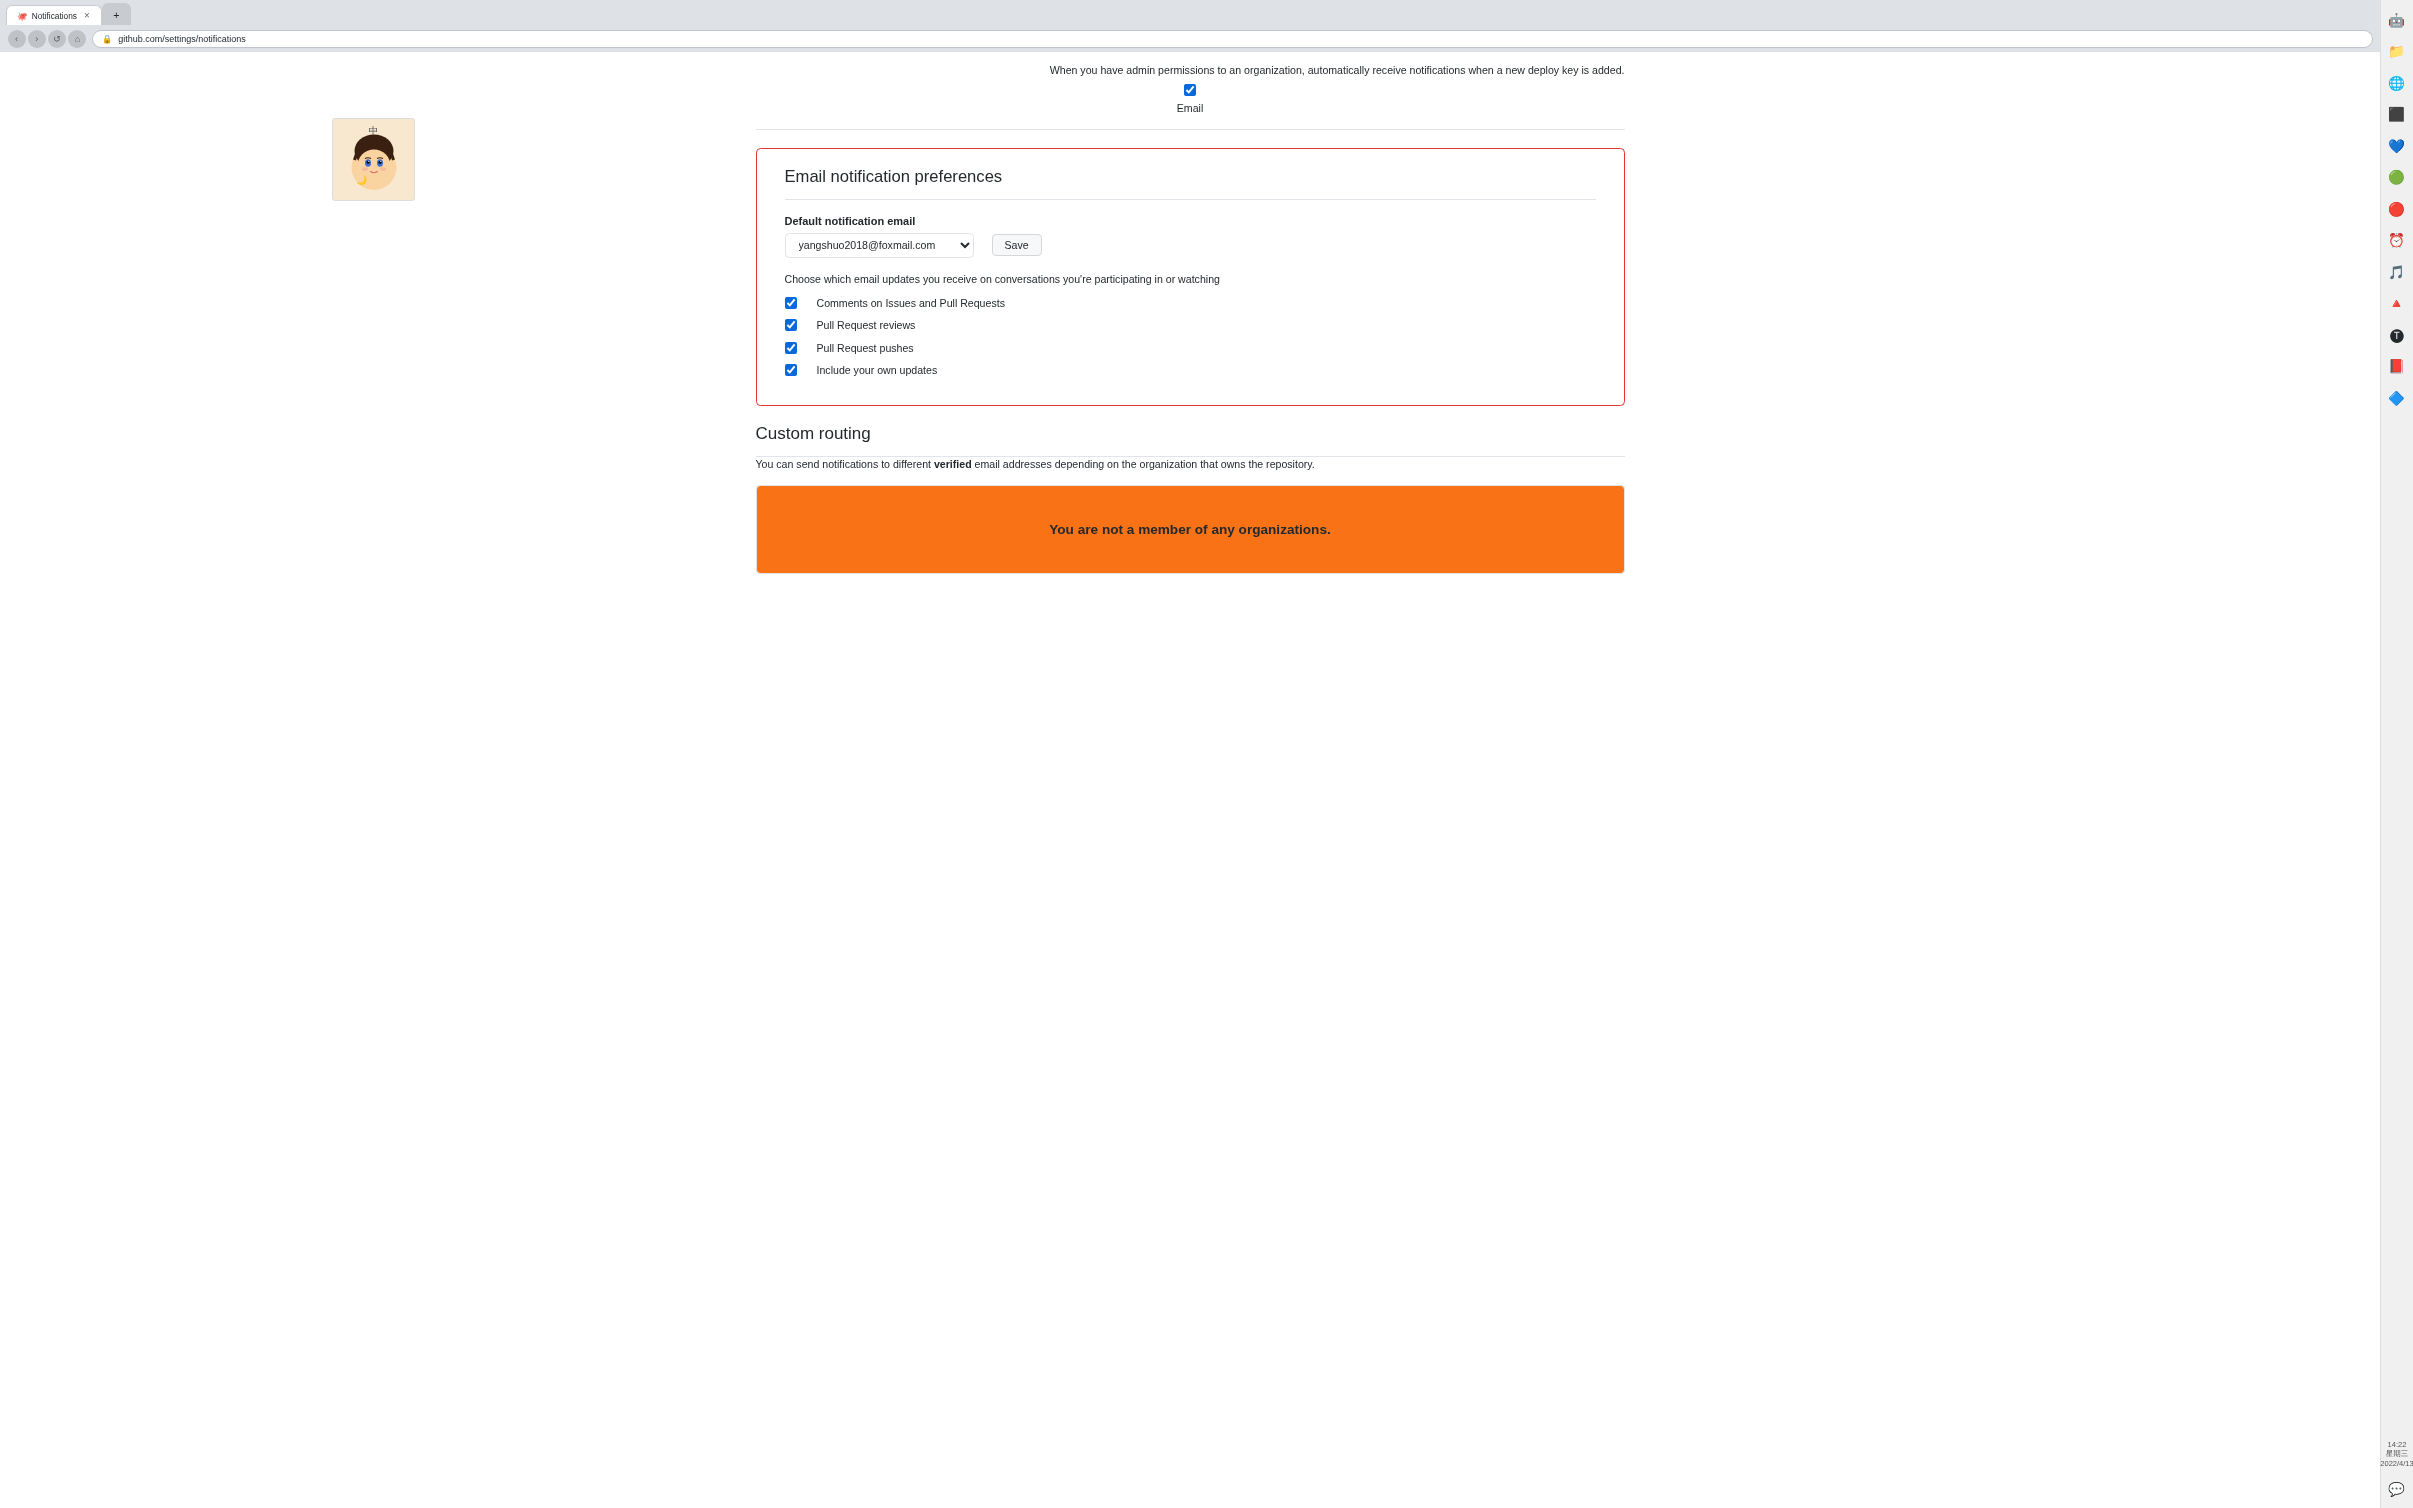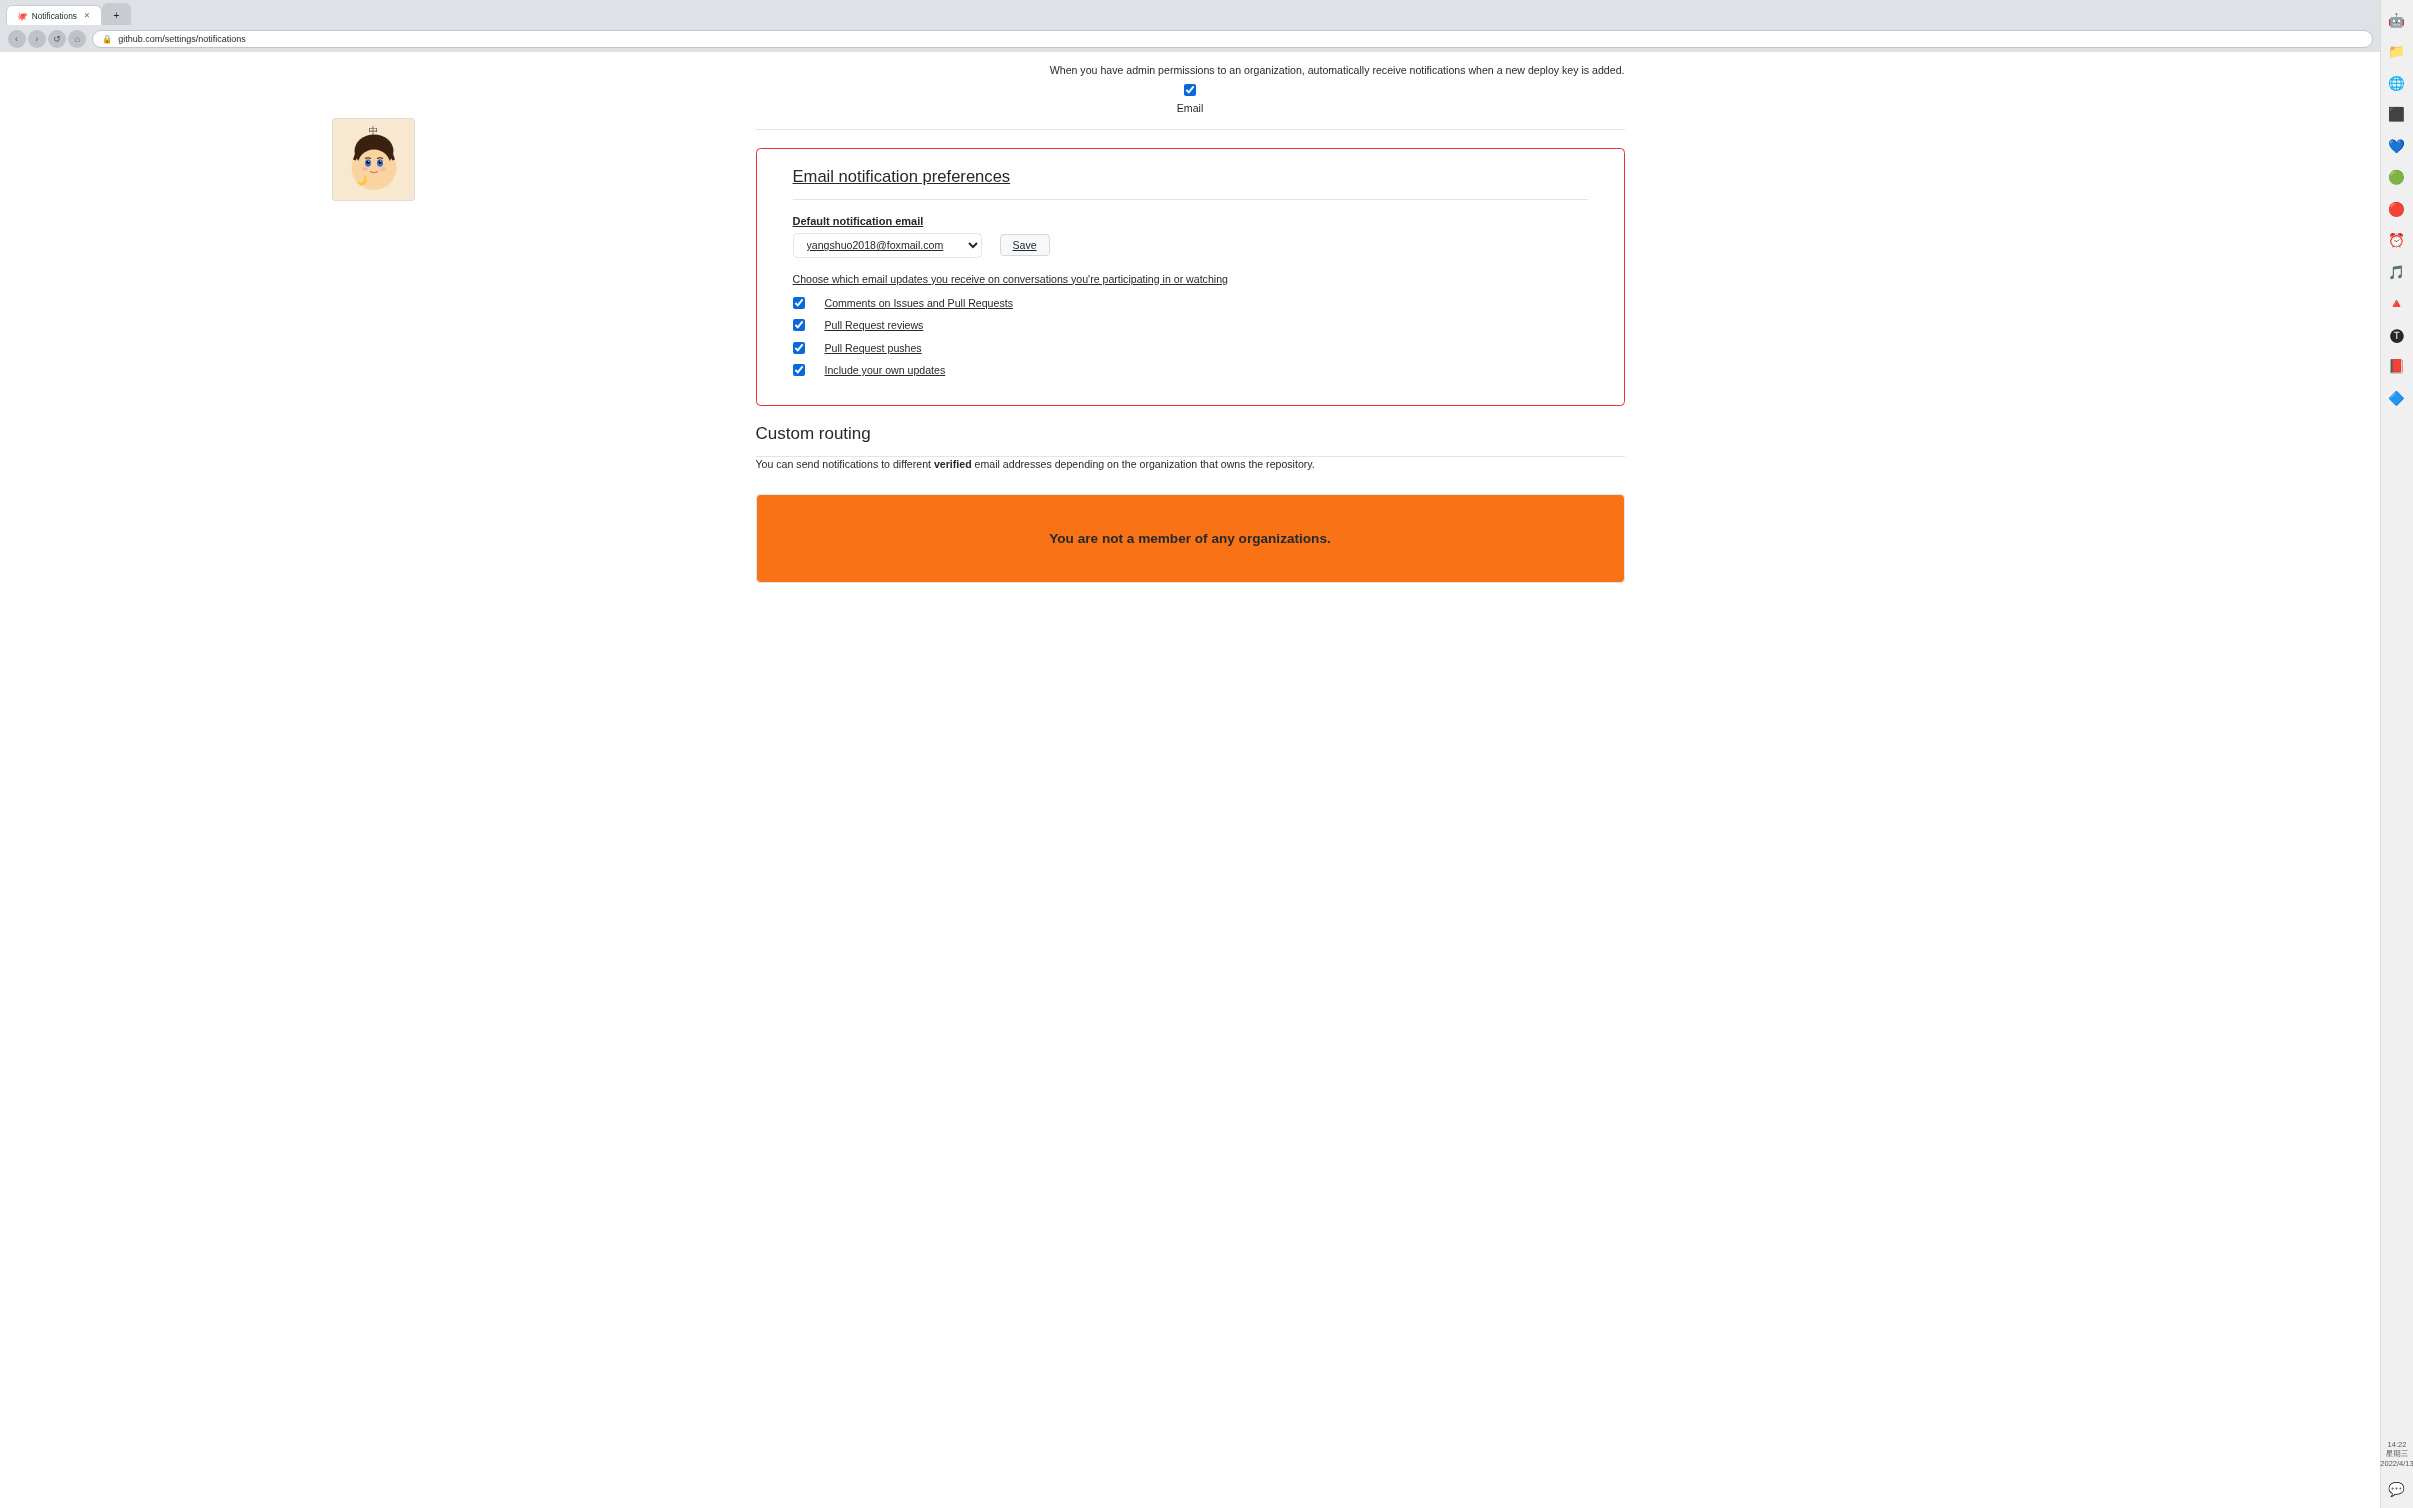--- a/index.html
+++ b/index.html
@@ -88,24 +88,23 @@
       left: 50%;
       transform: translateX(-50%);
       font-size: 9.8px;
       color: #555;
     }
 
     
     .email-prefs-box {
       border: 1.5px solid #e3342f;
       border-radius: 4.5px;
-      padding: 18px 36px;
+      padding: 18px 28px;
       margin: 18px 0;
       background: white;
-      text-decoration: underline;
     }
     .section-title {
       font-size: 16.6px;
       font-weight: 400;
       color: #24292e;
       margin-bottom: 15px;
       padding-bottom: 12px;
       border-bottom: 0.8px solid #e1e4e8;
     }
     .field-label {
@@ -169,21 +168,21 @@
       font-size: 17px;
       font-weight: 400;
       color: #24292e;
       margin-bottom: 0;
       padding-bottom: 12px;
       border-bottom: 0.8px solid #e1e4e8;
     }
     .routing-description {
       font-size: 10.6px;
       color: #24292e;
-      margin-bottom: 21px;
+      margin-bottom: 12px;
       line-height: 1.5;
     }
     .routing-description strong {
       font-weight: 600;
     }
     .org-empty-box {
       border: 0.8px solid #e1e4e8;
       border-radius: 4.5px;
       padding: 36px 28px;
       text-align: center;

